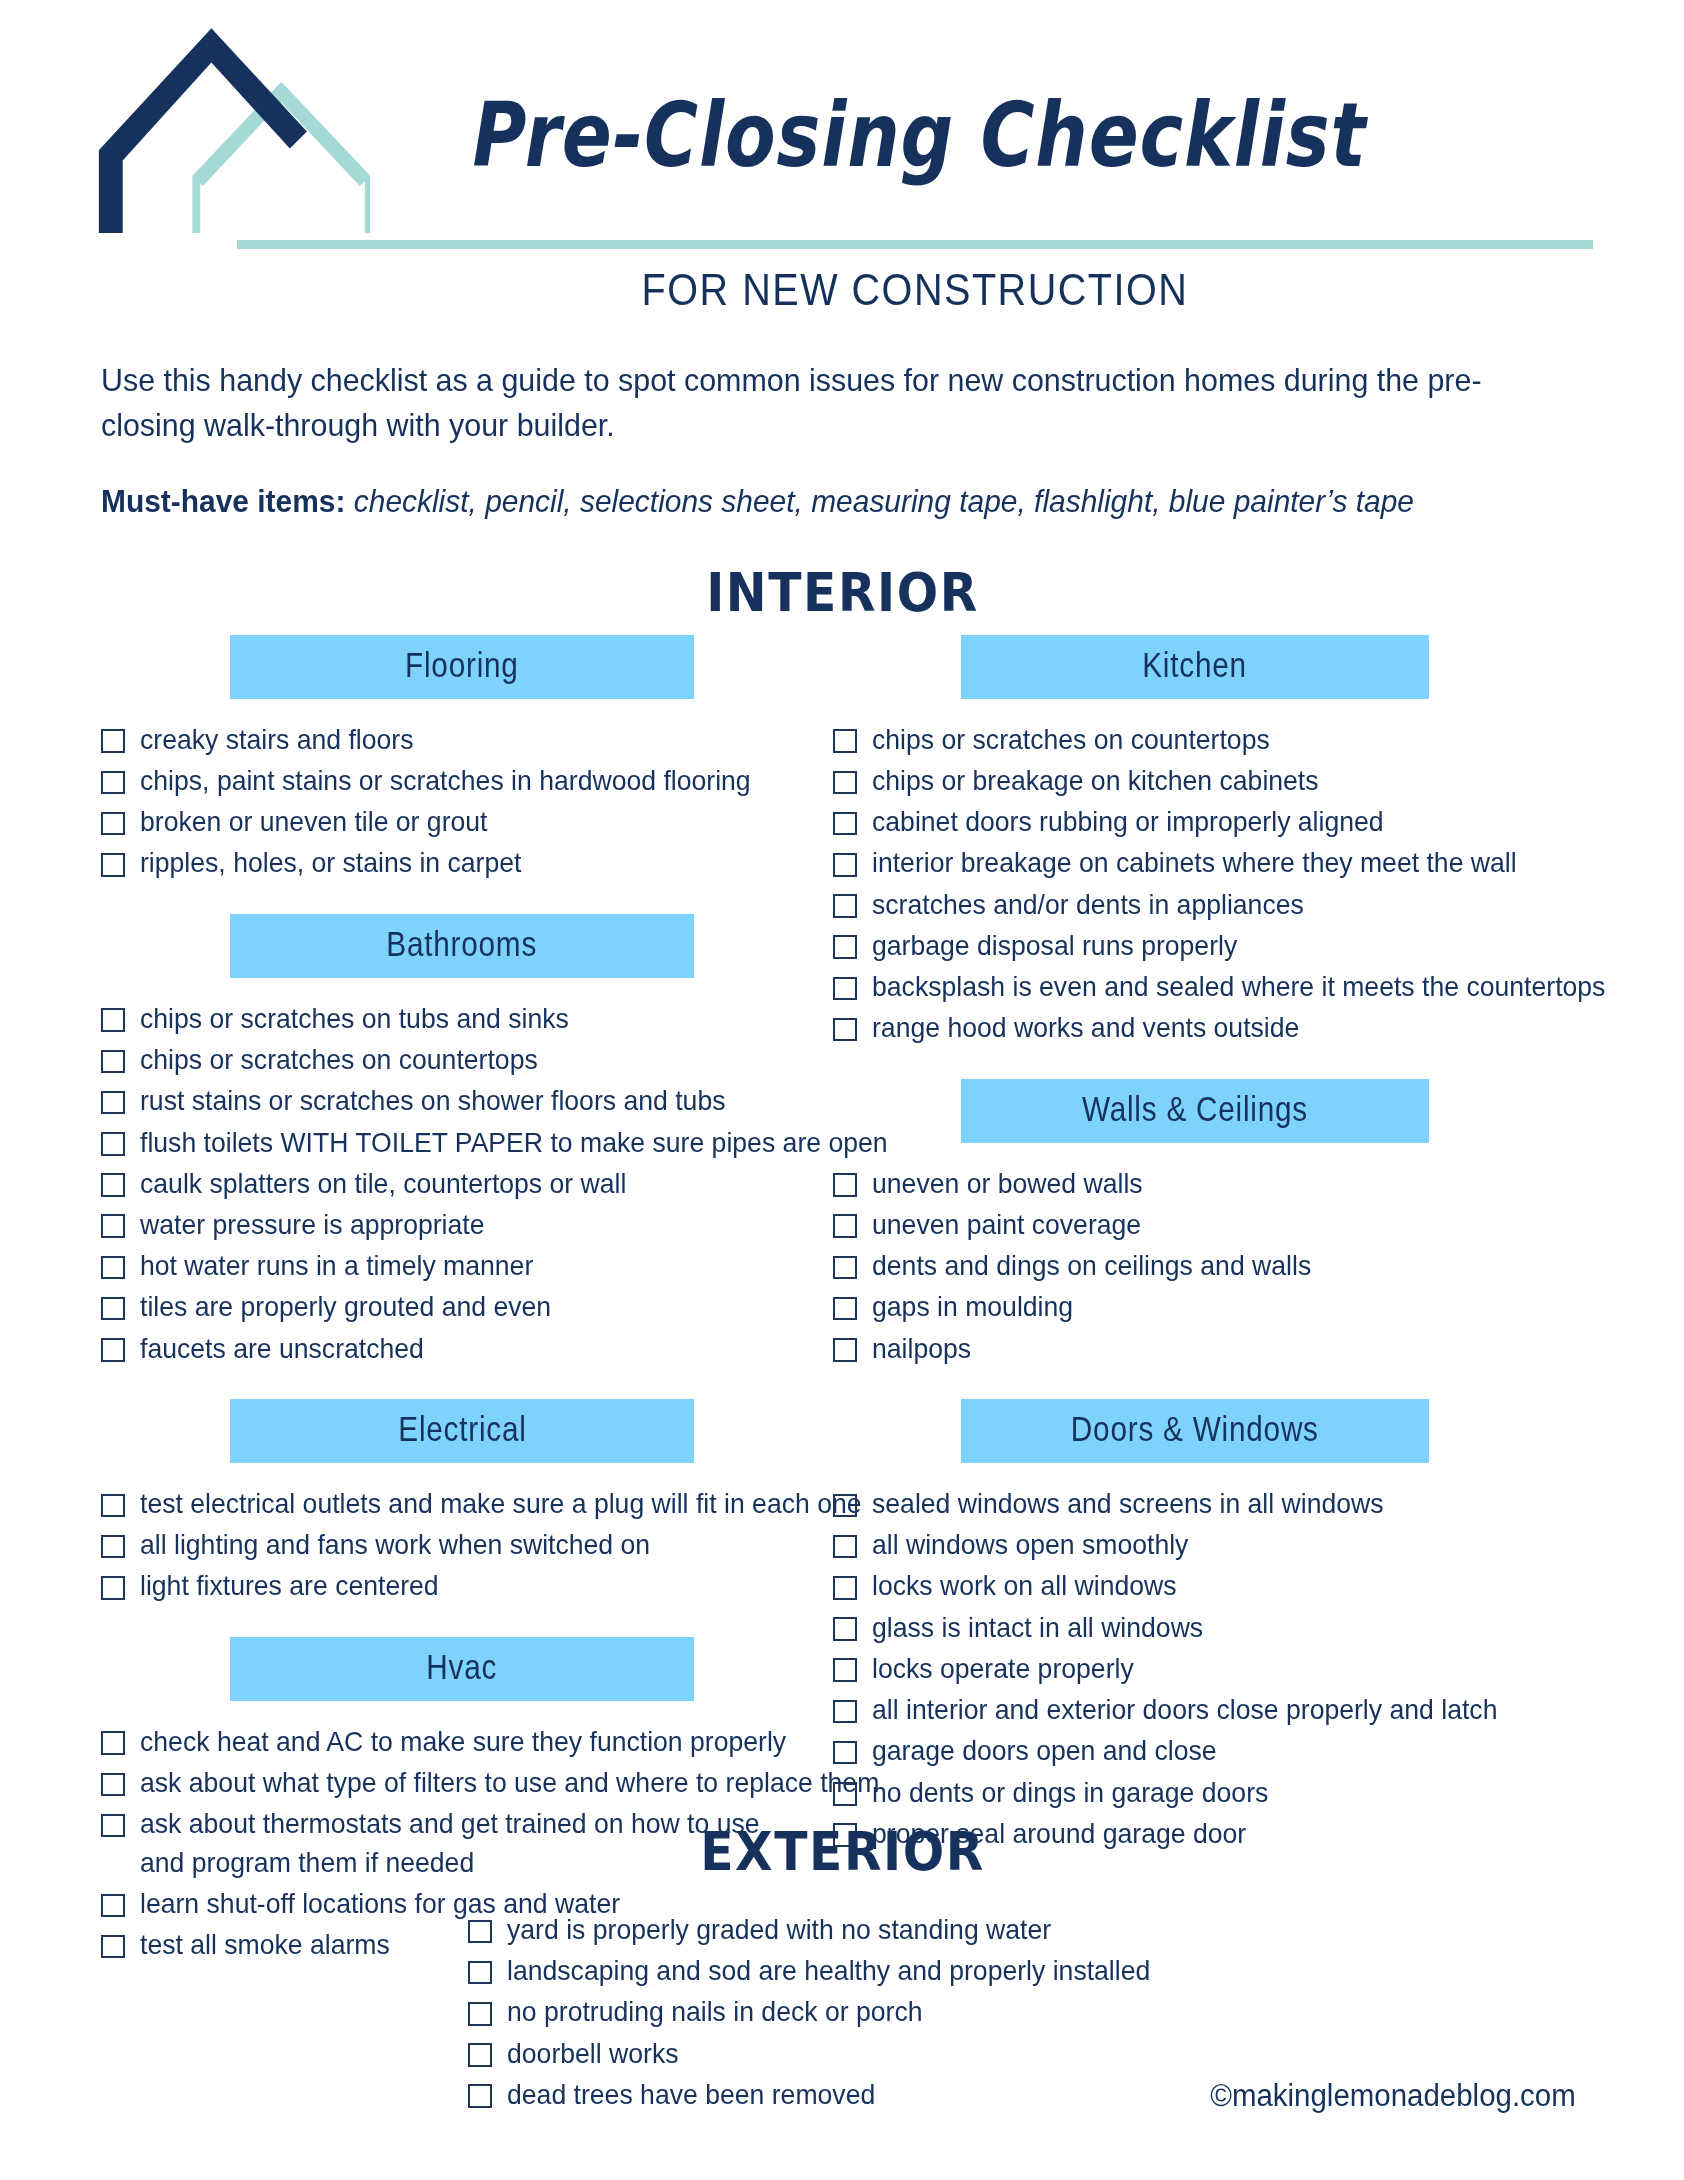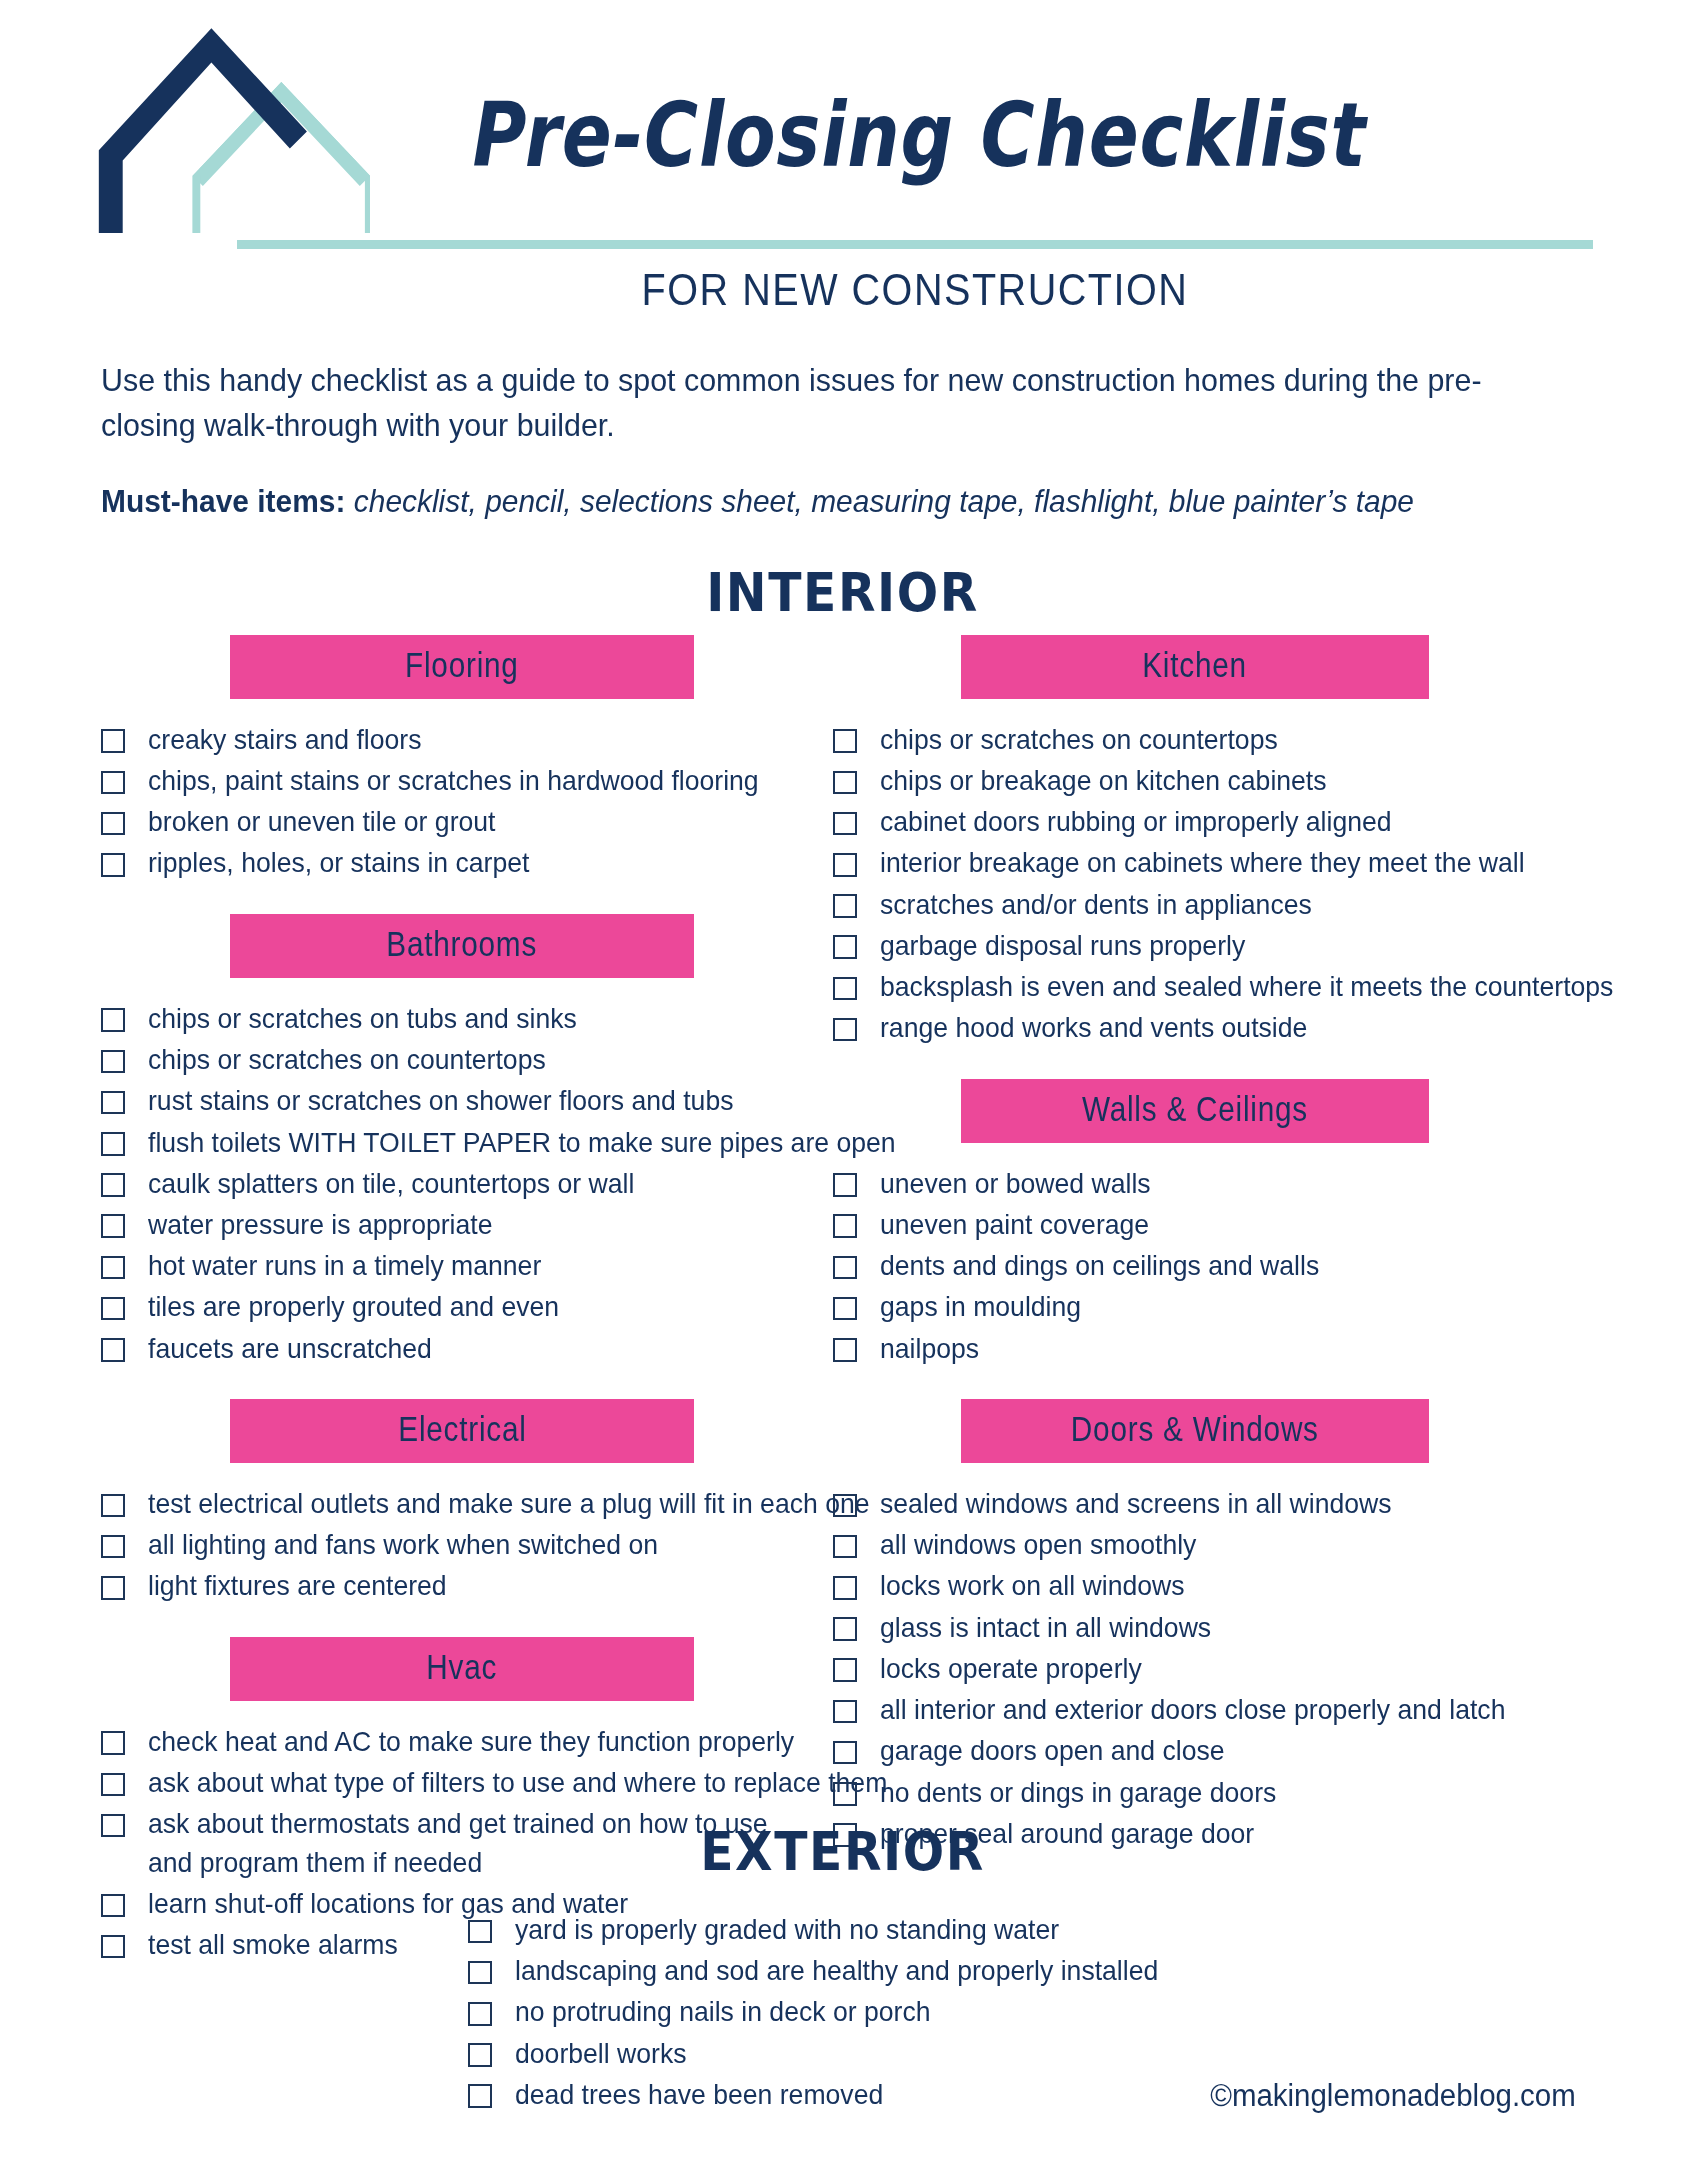--- a/index.html
+++ b/index.html
@@ -114,21 +114,21 @@
     width: 1685px;
   }
   .col {
     position: absolute;
     top: 0;
   }
   .col-left  { left: 101px;  width: 716px; }
   .col-right { left: 833px;  width: 767px; }
 
   .cat-bar {
-    background: #ec4899;
+    background: #7dd3fc;
     text-align: center;
     padding: 10.2px 0 13.6px 0;
     margin-bottom: 22px;
   }
   .cat-bar-left  { margin-left: 129px; width: 464px; }
   .cat-bar-right { margin-left: 128px; width: 468px; }
   .cat-bar-label {
     font-family: "Liberation Sans", sans-serif;
     font-size: 35px;
     letter-spacing: 0.9px;
@@ -139,21 +139,20 @@
   }
 
   .chk-list { margin: 0 0 31px 0; padding: 0; list-style: none; }
   .chk-item {
     display: flex;
     align-items: flex-start;
     font-size: 28px;
     line-height: 1.38;
     color: #16325c;
     margin-bottom: 2.6px;
-    gap: 8px;
   }
   .chk-box {
     flex: 0 0 auto;
     width: 19.6px;
     height: 19.6px;
     border: 2.6px solid #1d3557;
     margin-right: 15.3px;
     margin-top: 8.5px;
   }
   .chk-label {

